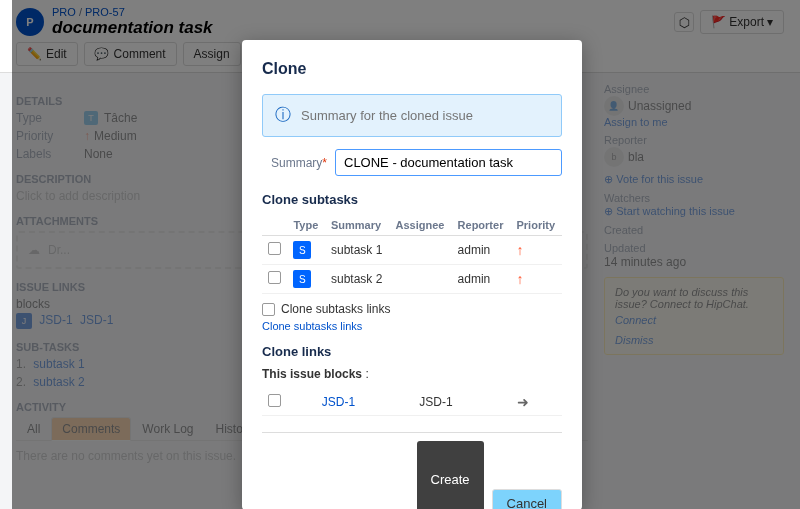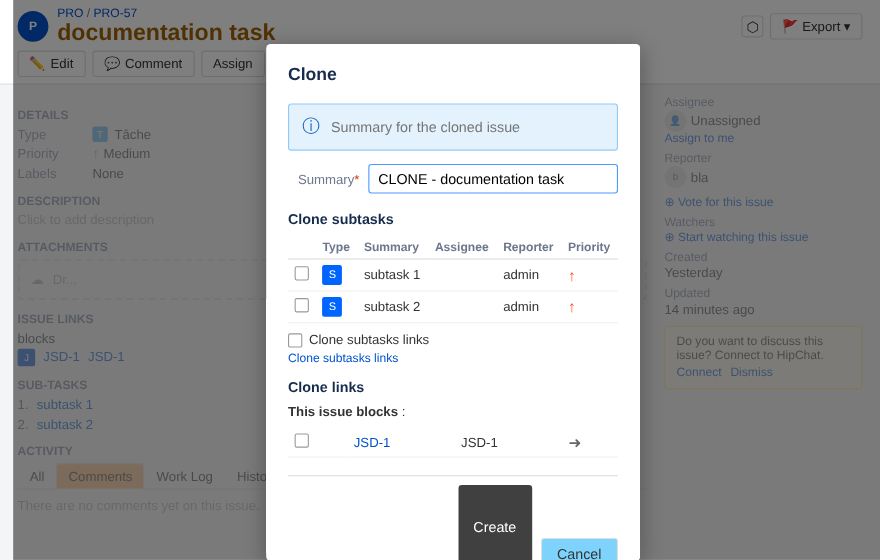--- a/index.html
+++ b/index.html
@@ -67,22 +67,22 @@
 
     
     .modal-footer { display: flex; justify-content: flex-end; gap: 8px; padding-top: 8px; border-top: 1px solid #ddd; }
     .btn-primary { background: #404040; color: #fff; border: none; border-radius: 3px; padding: 6px 14px; font-size: 13px; cursor: pointer; }
     .btn-secondary { background: #7dd3fc; color: #333; border: 1px solid #ddd; border-radius: 3px; padding: 6px 14px; font-size: 13px; cursor: pointer; margin-top: 48px; }
 
     
     .cb { width: 13px; height: 13px; border: 1px solid #999; border-radius: 2px; display: inline-block; flex-shrink: 0; }
 
     
-    .hipchat-banner { background: #fffae6; border: 1px solid #ffe380; border-radius: 3px; padding: 8px 10px; font-size: 11px; color: #333; margin-top: 8px; }
-    .hipchat-links { display: flex; gap: 8px; margin-top: 4px; }
+    .hipchat-banner { background: #fffae6; border: 1px solid #ffe380; border-radius: 3px; padding: 8px 10px; font-size: 11px; color: #333; margin-top: 8px; font-style: italic; }
+    .hipchat-links { display: flex; gap: 8px; margin-top: 4px; flex-direction: column; }
     .hipchat-link { color: #0052cc; cursor: pointer; }
 
     .task-type-icon { display: inline-flex; align-items: center; justify-content: center; width: 14px; height: 14px; background: #4bade8; border-radius: 2px; color: #fff; font-size: 9px; margin-right: 2px; }
     .priority-arrow { color: #ff7452; }
     .avatar-small { width: 20px; height: 20px; border-radius: 50%; background: #ddd; display: inline-flex; align-items: center; justify-content: center; font-size: 9px; color: #666; }
 
     .export-btn { display: flex; align-items: center; gap: 3px; }
   </style>
 </head>
 <body>
@@ -93,21 +93,21 @@
 
     <div style="background:#fff; border-bottom:1px solid #ddd; padding:6px 16px 0 16px;">
       <div style="display:flex; align-items:center; gap:8px; margin-bottom:4px;">
         <div class="header-avatar">P</div>
         <div>
           <div style="font-size:11px; color:#6b778c;">
             <span style="color:#0052cc; cursor:pointer;">PRO</span>
             <span> / </span>
             <span style="color:#0052cc; cursor:pointer;">PRO-57</span>
           </div>
-          <div style="font-size:21px; font-weight:600; color:#a16207;">documentation task</div>
+          <div style="font-size:17px; font-weight:600; color:#000000;font-style:italic;">documentation task</div>
         </div>
         <div style="margin-left:auto; display:flex; gap:6px; align-items:center;">
           <div style="width:20px;height:20px;border:1px solid #ddd;border-radius:3px;display:flex;align-items:center;justify-content:center;cursor:pointer;">⬡</div>
           <button class="header-nav-btn export-btn">
             <span>🚩</span>
             <span>Export</span>
             <span>▾</span>
           </button>
         </div>
       </div>
@@ -213,21 +213,20 @@
         </div>
         <div class="right-field">
           <div class="right-field-name">Watchers</div>
           <div class="right-link">
             <span>⊕ </span>
             <span>Start watching this issue</span>
           </div>
         </div>
         <div class="right-field">
           <div class="right-field-name">Created</div>
-          <div class="right-field-value">Yesterday</div>
         </div>
         <div class="right-field">
           <div class="right-field-name">Updated</div>
           <div class="right-field-value">14 minutes ago</div>
         </div>
         <div class="hipchat-banner">
           <div>Do you want to discuss this issue? Connect to HipChat.</div>
           <div class="hipchat-links">
             <span class="hipchat-link">Connect</span>
             <span class="hipchat-link">Dismiss</span>

